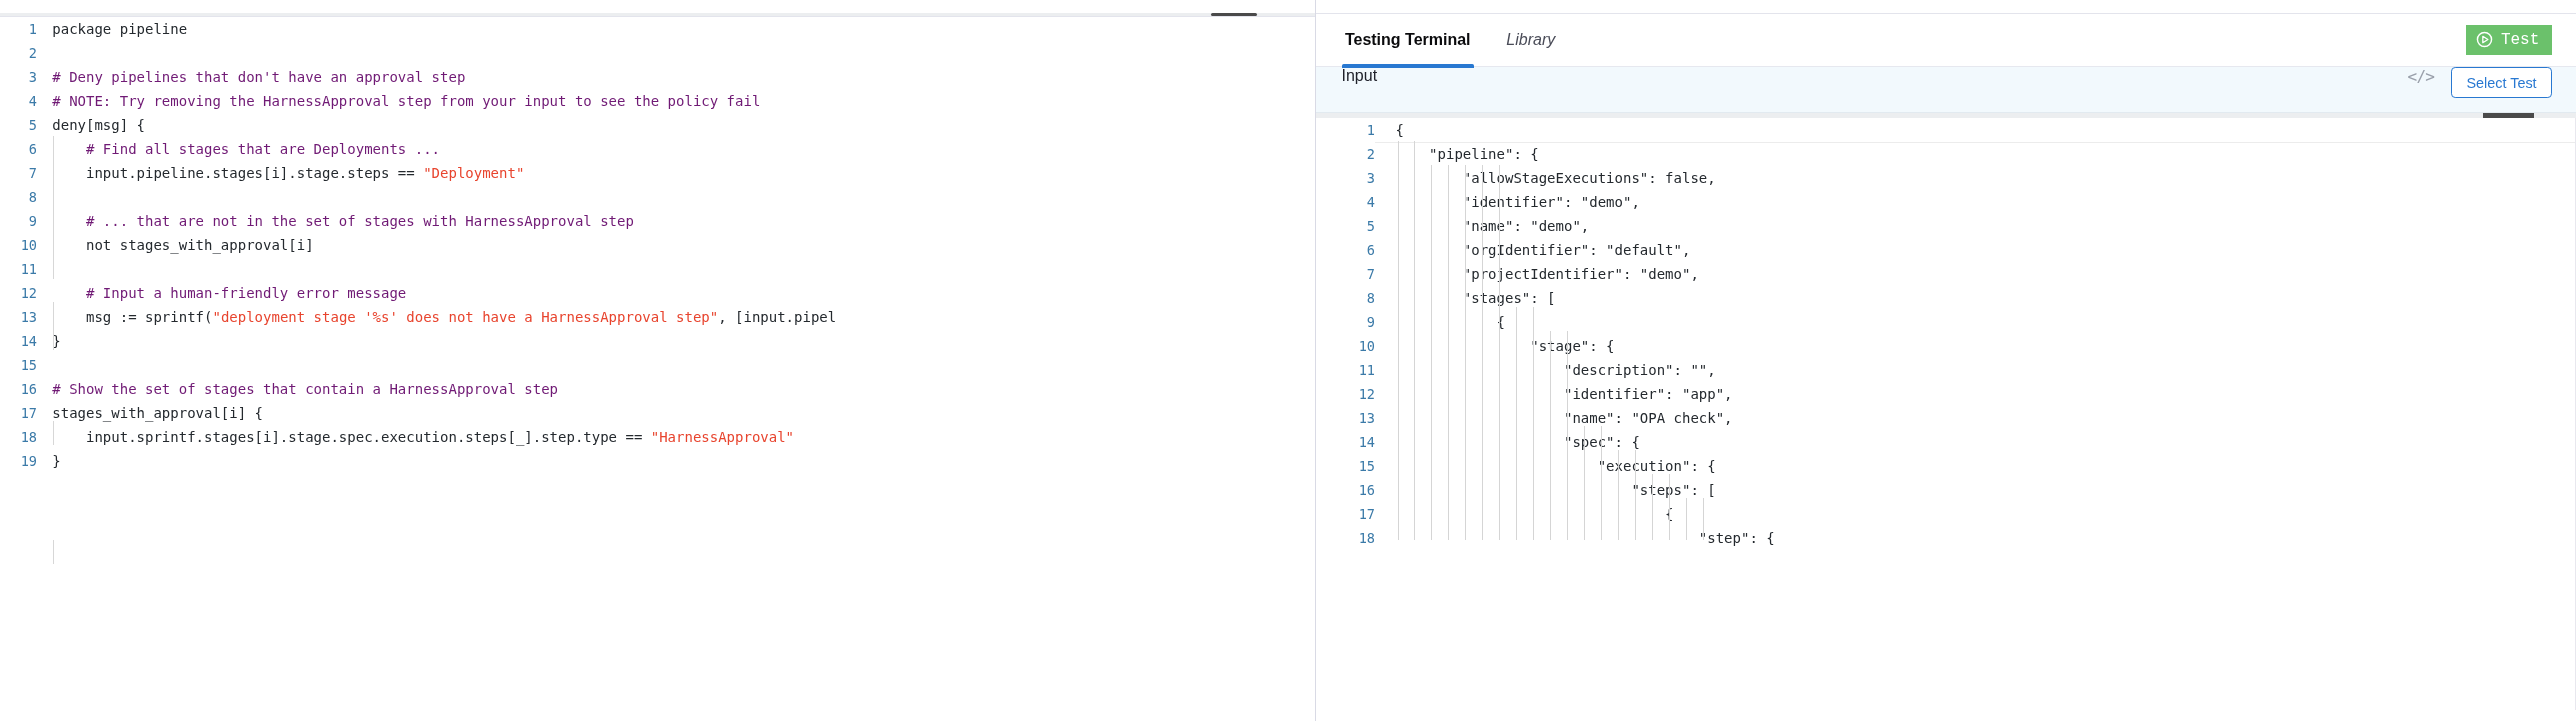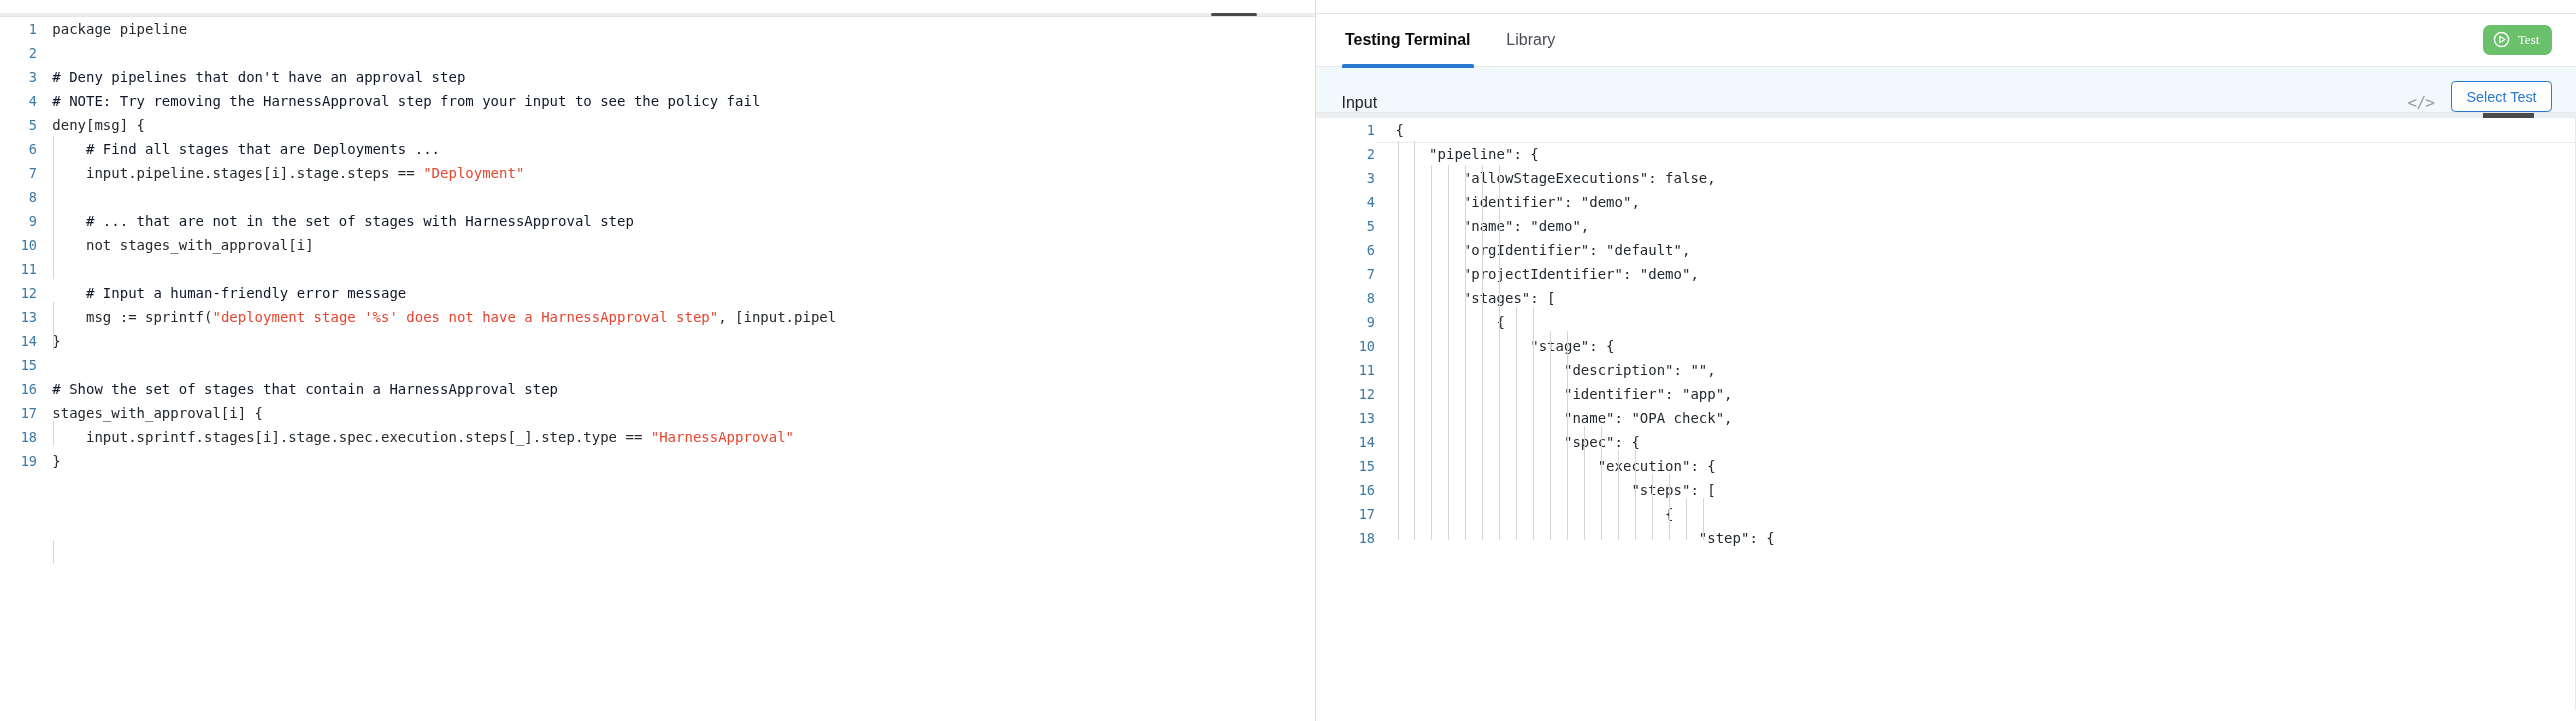--- a/index.html
+++ b/index.html
@@ -97,21 +97,21 @@
     left: 0; right: -1698px; top: -6px; bottom: -0.8px;
     background: #fcfcfc;
     z-index: -1;
   }
   .guide {
     position: absolute;
     left: 53px;
     width: 0.8px;
     background: #d7d7d7;
   }
-  .tok-cmt { color: #0f172a; }
+  .tok-cmt { color: #701a75; }
   .tok-str { color: #e8442e; }
   .tok-def { color: #24292e; }
 
   
   .term-pane {
     flex: 1 1 auto;
     height: 710px;
     position: relative;
     background: #ffffff;
     display: flex;
@@ -146,44 +146,44 @@
     color: #0b0b0d;
   }
   .tab.active::after {
     content: "";
     position: absolute;
     left: 0; right: 0; bottom: -0.8px;
     height: 3.4px;
     background: #2878d1;
     border-radius: 1.7px 1.7px 0 0;
   }
-  .tab.inactive { color: #4a4c58; }
+  .tab.inactive { color: #4a4c58; font-style: italic; }
   .spacer { flex: 1 1 auto; }
   .test-btn {
     display: inline-flex;
     align-items: center;
     gap: 7.6px;
     background: #6bc16b;
     color: #ffffff;
     border: none;
-    border-radius: 7px;
+    border-radius: 0;
     height: 30px;
     padding: 0 12.7px 0 10.2px;
-    font-size: 13px;
-    font-family: Liberation Serif, serif;
+    font-size: 16px;
+    font-family: Liberation Mono, monospace;
     cursor: pointer;
   }
   .test-btn svg { display: block; }
 
   .input-bar {
     height: 46px;
     background: #f2f9fd;
     border-bottom: 0.8px solid #e2eaf0;
     display: flex;
-    align-items: flex-end;
+    align-items: flex-start;
     padding: 0 24px 0 25.5px;
   }
   .input-label {
     font-size: 16px;
     color: #20222b;
   }
   .code-icon {
     color: #9aa0ab;
     font-size: 16px;
     font-family: "DejaVu Sans Mono", monospace;

